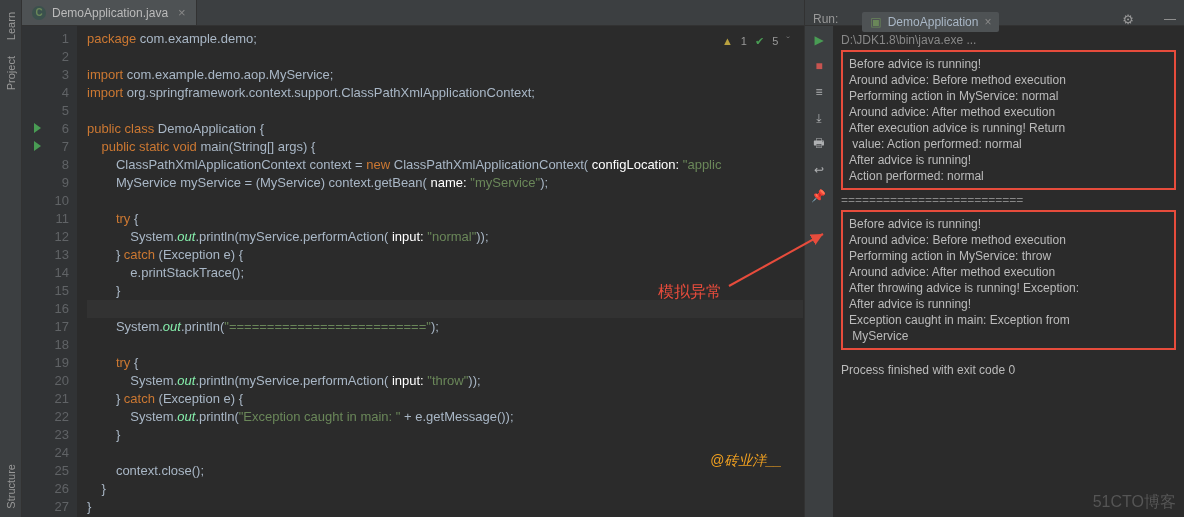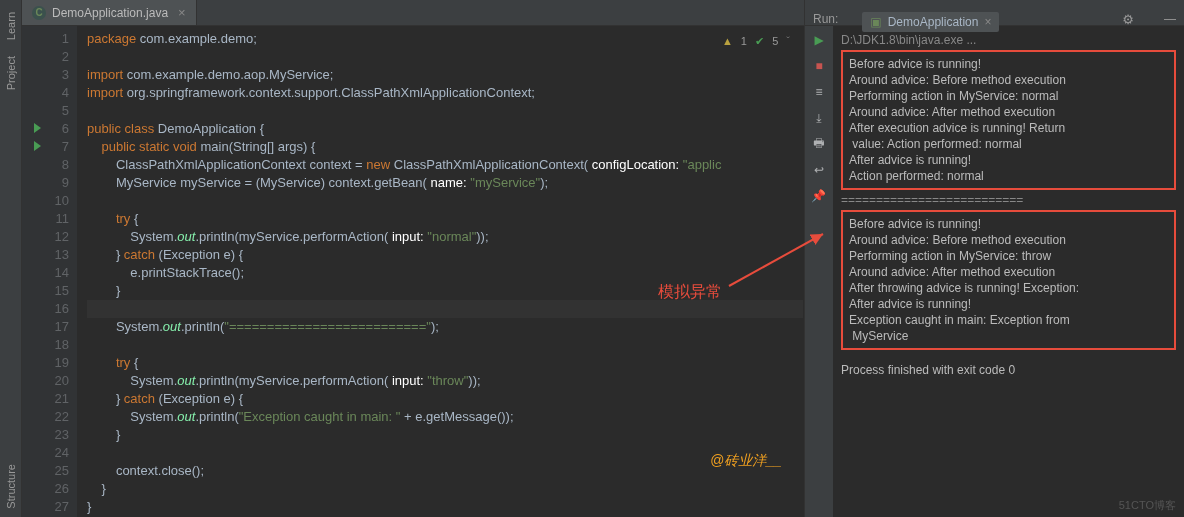--- a/index.html
+++ b/index.html
@@ -38,21 +38,21 @@
 .tb-ico{width:16px;height:16px;display:flex;align-items:center;justify-content:center;color:#afb1b3;font-size:12px;cursor:pointer}
 .tb-ico.play{color:#499c54}
 .console{flex:1;padding:6px 8px;overflow:hidden;line-height:16px;color:#bbbbbb;position:relative}
 .console .cmd{color:#888}
 .console .box{border:2px solid #e74c3c;padding:4px 6px;margin:2px 0}
 .console .sep{color:#888}
 .console .ln{white-space:pre-wrap}
 .anno-red{position:absolute;color:#e74c3c;font-size:16px;font-weight:400;pointer-events:none}
 .anno-yellow{position:absolute;color:#f0a020;font-size:14px;font-style:italic;pointer-events:none}
 .arrow{position:absolute;pointer-events:none}
-.watermark{position:absolute;bottom:4px;right:8px;color:#555;font-size:11px}
+.watermark{position:absolute;bottom:4px;right:8px;color:#555;font-size:16px}
 </style>
 </head>
 <body>
 
 <div class="root">
 
   <div class="sidebar-left">
     <div class="sidebar-tab">Learn</div>
     <div class="sidebar-tab">Project</div>
     <div style="flex:1"></div>

